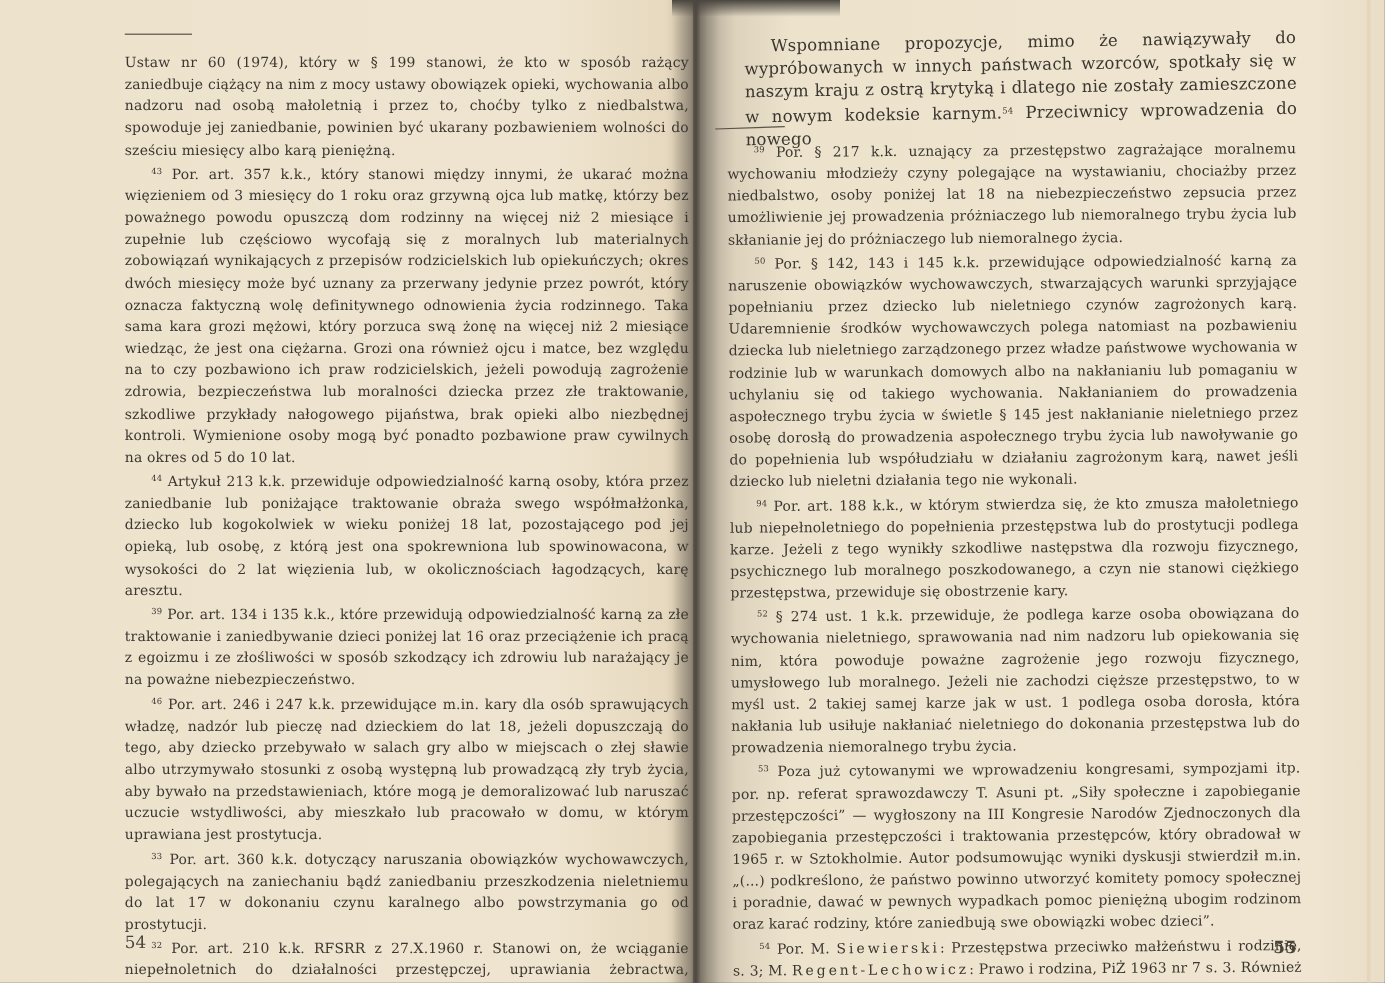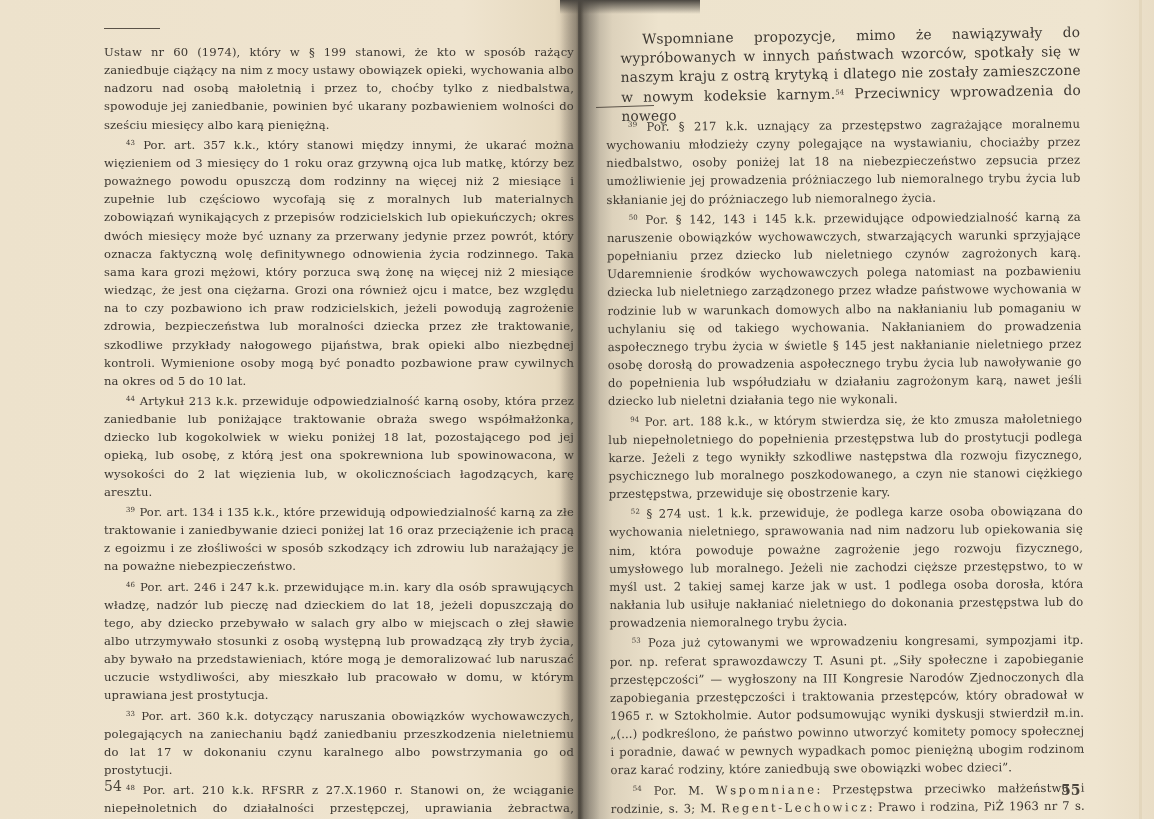--- a/index.html
+++ b/index.html
@@ -30,35 +30,35 @@
 
 <div class="page left">
   <div class="rule" style="left:104px;top:28px;width:56px;"></div>
   <div class="col">
     <p><span>Ustaw nr 60 (1974), który w § 199 stanowi, że kto w sposób rażący zaniedbuje ciążący na nim z mocy ustawy obowiązek opieki, wychowania albo nadzoru nad osobą małoletnią i przez to, choćby tylko z niedbalstwa, spowoduje jej zaniedbanie, powinien być ukarany pozbawieniem wolności do sześciu miesięcy albo karą pieniężną.</span></p>
     <p class="ind"><sup>43</sup> <span>Por. art. 357 k.k., który stanowi między innymi, że ukarać można więzieniem od 3 miesięcy do 1 roku oraz grzywną ojca lub matkę, którzy bez poważnego powodu opuszczą dom rodzinny na więcej niż 2 miesiące i zupełnie lub częściowo wycofają się z moralnych lub materialnych zobowiązań wynikających z przepisów rodzicielskich lub opiekuńczych; okres dwóch miesięcy może być uznany za przerwany jedynie przez powrót, który oznacza faktyczną wolę definitywnego odnowienia życia rodzinnego. Taka sama kara grozi mężowi, który porzuca swą żonę na więcej niż 2 miesiące wiedząc, że jest ona ciężarna. Grozi ona również ojcu i matce, bez względu na to czy pozbawiono ich praw rodzicielskich, jeżeli powodują zagrożenie zdrowia, bezpieczeństwa lub moralności dziecka przez złe traktowanie, szkodliwe przykłady nałogowego pijaństwa, brak opieki albo niezbędnej kontroli. Wymienione osoby mogą być ponadto pozbawione praw cywilnych na okres od 5 do 10 lat.</span></p>
     <p class="ind"><sup>44</sup> <span>Artykuł 213 k.k. przewiduje odpowiedzialność karną osoby, która przez zaniedbanie lub poniżające traktowanie obraża swego współmałżonka, dziecko lub kogokolwiek w wieku poniżej 18 lat, pozostającego pod jej opieką, lub osobę, z którą jest ona spokrewniona lub spowinowacona, w wysokości do 2 lat więzienia lub, w okolicznościach łagodzących, karę aresztu.</span></p>
     <p class="ind"><sup>39</sup> <span>Por. art. 134 i 135 k.k., które przewidują odpowiedzialność karną za złe traktowanie i zaniedbywanie dzieci poniżej lat 16 oraz przeciążenie ich pracą z egoizmu i ze złośliwości w sposób szkodzący ich zdrowiu lub narażający je na poważne niebezpieczeństwo.</span></p>
     <p class="ind"><sup>46</sup> <span>Por. art. 246 i 247 k.k. przewidujące m.in. kary dla osób sprawujących władzę, nadzór lub pieczę nad dzieckiem do lat 18, jeżeli dopuszczają do tego, aby dziecko przebywało w salach gry albo w miejscach o złej sławie albo utrzymywało stosunki z osobą występną lub prowadzącą zły tryb życia, aby bywało na przedstawieniach, które mogą je demoralizować lub naruszać uczucie wstydliwości, aby mieszkało lub pracowało w domu, w którym uprawiana jest prostytucja.</span></p>
     <p class="ind"><sup>33</sup> <span>Por. art. 360 k.k. dotyczący naruszania obowiązków wychowawczych, polegających na zaniechaniu bądź zaniedbaniu przeszkodzenia nieletniemu do lat 17 w dokonaniu czynu karalnego albo powstrzymania go od prostytucji.</span></p>
-    <p class="ind"><sup>48</sup> <span>Por. art. 210 k.k. RFSRR z 27.X.1960 r. Stanowi on, że wciąganie niepełnoletnich do działalności przestępczej, uprawiania żebractwa, prostytucji, gier hazardowych, jak również wykorzystywania niepełnoletnich do prowadzenia pasożytniczego trybu życia jest karalne.</span></p>
+    <p class="ind"><sup>32</sup> <span>Por. art. 210 k.k. RFSRR z 27.X.1960 r. Stanowi on, że wciąganie niepełnoletnich do działalności przestępczej, uprawiania żebractwa, prostytucji, gier hazardowych, jak również wykorzystywania niepełnoletnich do prowadzenia pasożytniczego trybu życia jest karalne.</span></p>
   </div>
   <div class="pagenum" style="left:104px;top:778px;">54</div>
 </div>
 
 <div class="page right">
   <div class="col col-main">
     <p class="ind"><span>Wspomniane propozycje, mimo że nawiązywały do wypróbowanych w innych państwach wzorców, spotkały się w naszym kraju z ostrą krytyką i dlatego nie zostały zamieszczone w nowym kodeksie karnym.</span><sup>54</sup><span> Przeciwnicy wprowadzenia do nowego</span></p>
   </div>
   <div class="rule" style="left:18px;top:106px;width:58px;transform:rotate(-2deg);"></div>
   <div class="col col-notes">
     <p class="ind"><sup>39</sup> <span>Por. § 217 k.k. uznający za przestępstwo zagrażające moralnemu wychowaniu młodzieży czyny polegające na wystawianiu, chociażby przez niedbalstwo, osoby poniżej lat 18 na niebezpieczeństwo zepsucia przez umożliwienie jej prowadzenia próżniaczego lub niemoralnego trybu życia lub skłanianie jej do próżniaczego lub niemoralnego życia.</span></p>
     <p class="ind"><sup>50</sup> <span>Por. § 142, 143 i 145 k.k. przewidujące odpowiedzialność karną za naruszenie obowiązków wychowawczych, stwarzających warunki sprzyjające popełnianiu przez dziecko lub nieletniego czynów zagrożonych karą. Udaremnienie środków wychowawczych polega natomiast na pozbawieniu dziecka lub nieletniego zarządzonego przez władze państwowe wychowania w rodzinie lub w warunkach domowych albo na nakłanianiu lub pomaganiu w uchylaniu się od takiego wychowania. Nakłanianiem do prowadzenia aspołecznego trybu życia w świetle § 145 jest nakłanianie nieletniego przez osobę dorosłą do prowadzenia aspołecznego trybu życia lub nawoływanie go do popełnienia lub współudziału w działaniu zagrożonym karą, nawet jeśli dziecko lub nieletni działania tego nie wykonali.</span></p>
     <p class="ind"><sup>94</sup> <span>Por. art. 188 k.k., w którym stwierdza się, że kto zmusza małoletniego lub niepełnoletniego do popełnienia przestępstwa lub do prostytucji podlega karze. Jeżeli z tego wynikły szkodliwe następstwa dla rozwoju fizycznego, psychicznego lub moralnego poszkodowanego, a czyn nie stanowi ciężkiego przestępstwa, przewiduje się obostrzenie kary.</span></p>
     <p class="ind"><sup>52</sup> <span>§ 274 ust. 1 k.k. przewiduje, że podlega karze osoba obowiązana do wychowania nieletniego, sprawowania nad nim nadzoru lub opiekowania się nim, która powoduje poważne zagrożenie jego rozwoju fizycznego, umysłowego lub moralnego. Jeżeli nie zachodzi cięższe przestępstwo, to w myśl ust. 2 takiej samej karze jak w ust. 1 podlega osoba dorosła, która nakłania lub usiłuje nakłaniać nieletniego do dokonania przestępstwa lub do prowadzenia niemoralnego trybu życia.</span></p>
     <p class="ind"><sup>53</sup> <span>Poza już cytowanymi we wprowadzeniu kongresami, sympozjami itp. por. np. referat sprawozdawczy T. Asuni pt. „Siły społeczne i zapobieganie przestępczości” — wygłoszony na III Kongresie Narodów Zjednoczonych dla zapobiegania przestępczości i traktowania przestępców, który obradował w 1965 r. w Sztokholmie. Autor podsumowując wyniki dyskusji stwierdził m.in. „(...) podkreślono, że państwo powinno utworzyć komitety pomocy społecznej i poradnie, dawać w pewnych wypadkach pomoc pieniężną ubogim rodzinom oraz karać rodziny, które zaniedbują swe obowiązki wobec dzieci”.</span></p>
-    <p class="ind"><sup>54</sup> <span>Por. M. </span><span class="sp">Wspomniane</span><span>: Przestępstwa przeciwko małżeństwu i rodzinie, s. 3; M. </span><span class="sp">Regent-Lechowicz</span><span>: Prawo i rodzina, PiŻ 1963 nr 7 s. 3. Również II Plenum Zarządu Głównego ZPP, wypowiadając się w</span></p>
+    <p class="ind"><sup>54</sup> <span>Por. M. </span><span class="sp">Siewierski</span><span>: Przestępstwa przeciwko małżeństwu i rodzinie, s. 3; M. </span><span class="sp">Regent-Lechowicz</span><span>: Prawo i rodzina, PiŻ 1963 nr 7 s. 3. Również II Plenum Zarządu Głównego ZPP, wypowiadając się w</span></p>
   </div>
   <div class="pagenum" style="left:483px;top:782px;font-weight:bold;">55</div>
 </div>
 
 <div class="gutter-shadow"></div>
 <div class="top-dark"></div>
 
 </body></html>

